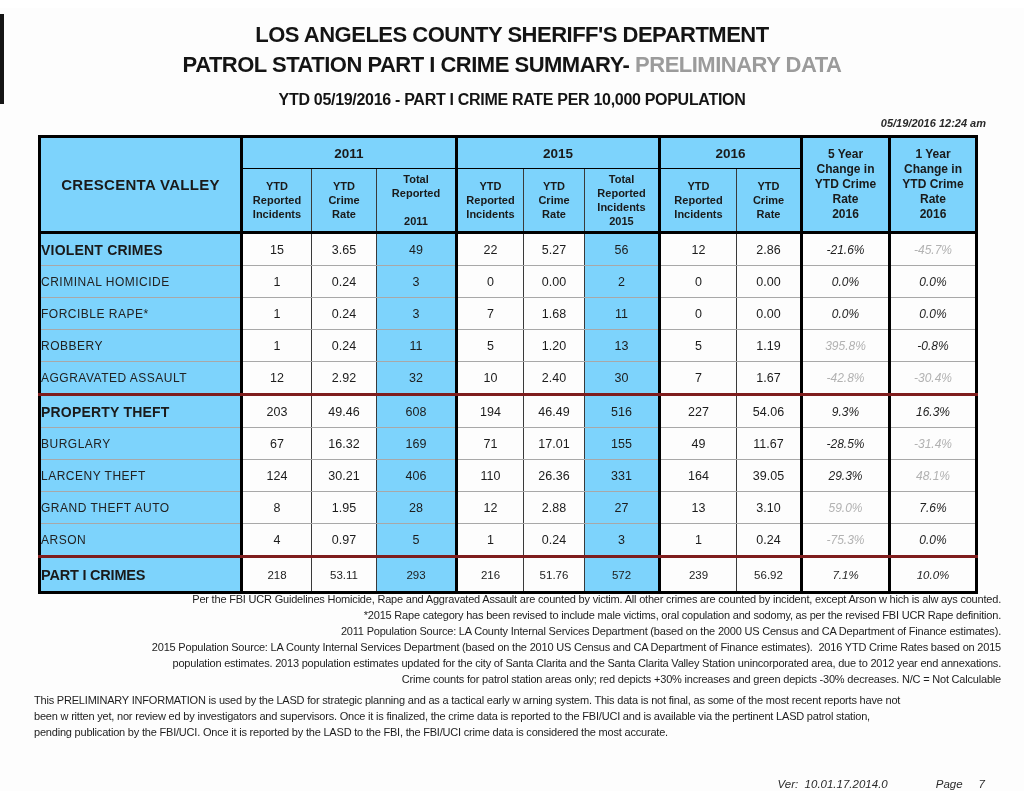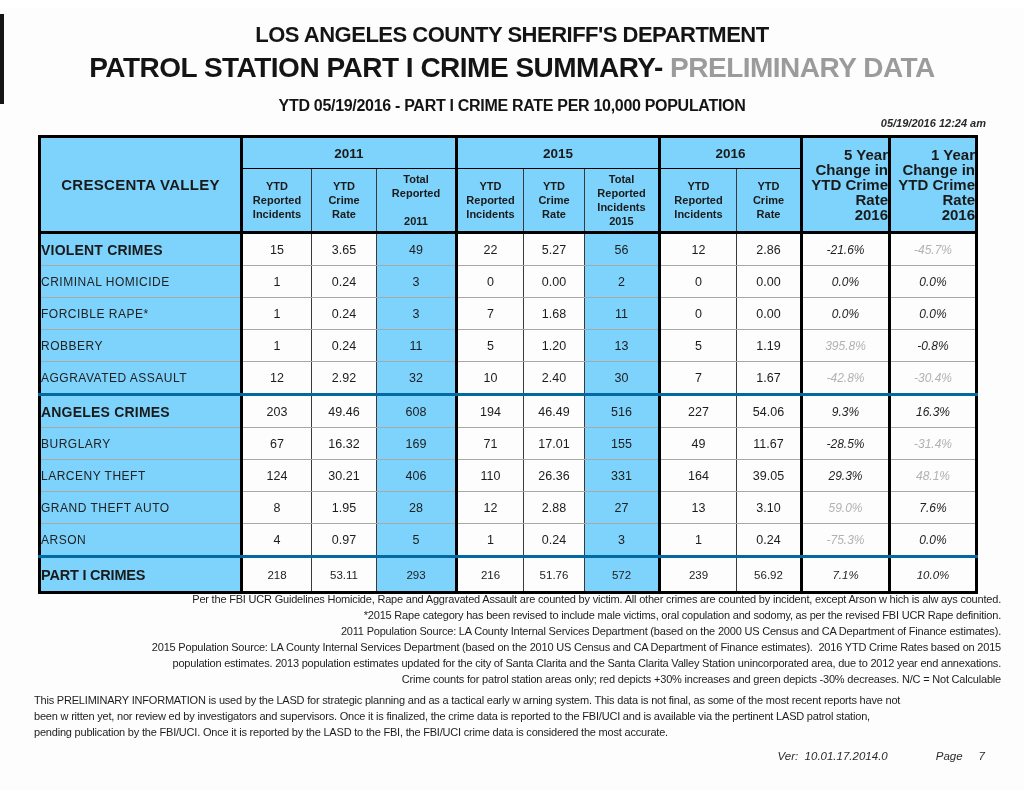--- a/index.html
+++ b/index.html
@@ -6,64 +6,64 @@
   .page {
     position:relative; width:1024px; height:791px; overflow:hidden;
     background:#fdfdfd; color:#1a1a1a;
     font-family:"Liberation Sans", sans-serif;
     margin-top:8px;
   }
   .scan-bar { position:absolute; left:0; top:6px; width:4px; height:90px; background:#151515; }
 
   .titles { position:absolute; top:14px; left:0; width:1024px; text-align:center; }
   .t1 { font-size:22px; font-weight:bold; letter-spacing:-0.5px; color:#141414; }
-  .t2 { font-size:28px; font-weight:bold; letter-spacing:-0.5px; margin-top:4px; color:#141414; }
+  .t2 { font-size:22px; font-weight:bold; letter-spacing:-0.5px; margin-top:4px; color:#141414; }
   .t2 .gray { color:#9b9b9b; }
   .t3 { font-size:16px; font-weight:bold; letter-spacing:-0.3px; margin-top:13px; color:#141414; }
 
   .timestamp { position:absolute; top:109px; right:38px; font-size:11px; font-style:italic; font-weight:bold; color:#2a2a2a; }
 
   table.crime { position:absolute; top:127px; left:38px; width:937px;
     border-collapse:collapse; table-layout:fixed; border:3px solid #000; }
   table.crime td { padding:0; vertical-align:middle; overflow:hidden; }
 
   .bgg { background:#7dd3fc; }
   .vR1 { border-right:1px solid #3a3a3a; }
   .vR3 { border-right:3px solid #000; }
   .hB1 { border-bottom:1px solid #000; }
   .hb3 { border-bottom:3px solid #000; }
   tr.sep td  { border-bottom:1px solid #a8a8a8; }
-  tr.sep3 td { border-bottom:3px solid #0369a1; }
+  tr.sep3 td { border-bottom:3px solid #7f1d1d; }
 
   tr.h1 td { height:30px; }
   tr.h2 td { height:62px; }
   tr.row td { height:31px; }
   tr.row-total td { height:33px; }
 
   .station { font-size:15px; font-weight:bold; text-align:center; letter-spacing:0.3px; }
   .group { font-size:13.5px; font-weight:bold; text-align:center; }
   .sh   { font-size:11px; font-weight:bold; text-align:center; white-space:pre-line; line-height:14px; }
-  .chgh { font-size:15px; font-weight:bold; text-align:right; white-space:pre-line; line-height:15px; }
+  .chgh { font-size:12px; font-weight:bold; text-align:center; white-space:pre-line; line-height:15px; }
 
   .lbl-section { font-size:14px; font-weight:bold; padding-left:8px; letter-spacing:0.2px; }
   .lbl-sub     { font-size:12px; padding-left:14px; letter-spacing:0.5px; color:#222; }
   .lbl-total   { font-size:14.5px; font-weight:bold; padding-left:7px; letter-spacing:-0.2px; }
   .num { font-size:12.5px; text-align:center; color:#1c1c1c; }
   tr.row-total .num { font-size:11.5px; }
   .pct { font-size:12px; text-align:center; font-style:italic; }
   tr.row-total .pct { font-size:11.5px; }
   .dark  { color:#1f1f1f; }
   .muted { color:#b2b2b2; }
 
   .notes { position:absolute; top:584px; left:36px; width:965px; font-size:11px; color:#1d1d1d; letter-spacing:-0.2px; }
   .notes div { line-height:15.9px; white-space:pre-wrap;text-align:right; }
   .disclaimer { position:absolute; top:684px; left:34px; width:965px; font-size:11px; line-height:16px;
     white-space:pre-line; color:#1d1d1d; letter-spacing:-0.2px; }
 
-  .footer { position:absolute; top:742px; left:0; width:985px; display:flex; justify-content:flex-end;
+  .footer { position:absolute; top:770px; left:0; width:985px; display:flex; justify-content:flex-end;
     align-items:baseline; gap:48px; font-size:11.5px; font-style:italic; color:#2a2a2a; }
   .footer .ver { white-space:pre-wrap; }
   .footer .pagegrp { display:flex; gap:16px; }
 </style>
 </head>
 <body>
 
 <div class="page">
   <div class="scan-bar"></div>
 
@@ -200,21 +200,21 @@
       <td class="num vR1">10</td>
       <td class="num vR1">2.40</td>
       <td class="num bgg vR3">30</td>
       <td class="num vR1">7</td>
       <td class="num vR3">1.67</td>
       <td class="pct vR3"><span class="muted">-42.8%</span></td>
       <td class="pct"><span class="muted">-30.4%</span></td>
     </tr>
 
     <tr class="row sep">
-      <td class="lbl-section bgg vR3">ANGELES CRIMES</td>
+      <td class="lbl-section bgg vR3">PROPERTY THEFT</td>
       <td class="num vR1">203</td>
       <td class="num vR1">49.46</td>
       <td class="num bgg vR3">608</td>
       <td class="num vR1">194</td>
       <td class="num vR1">46.49</td>
       <td class="num bgg vR3">516</td>
       <td class="num vR1">227</td>
       <td class="num vR3">54.06</td>
       <td class="pct vR3"><span class="dark">9.3%</span></td>
       <td class="pct"><span class="dark">16.3%</span></td>

